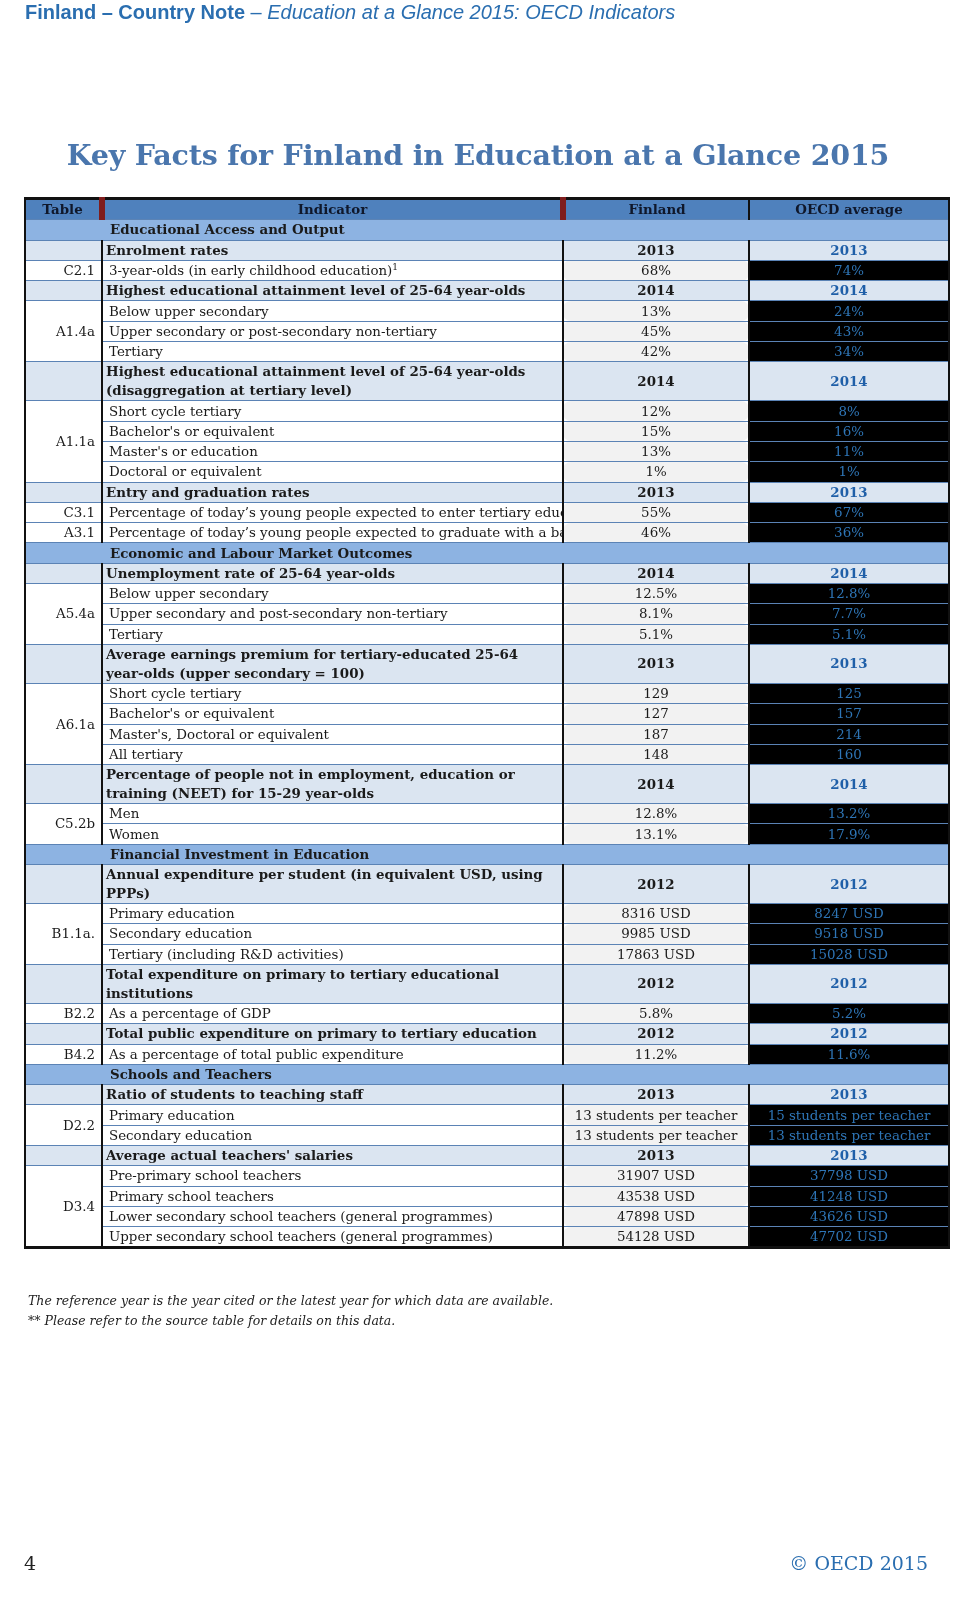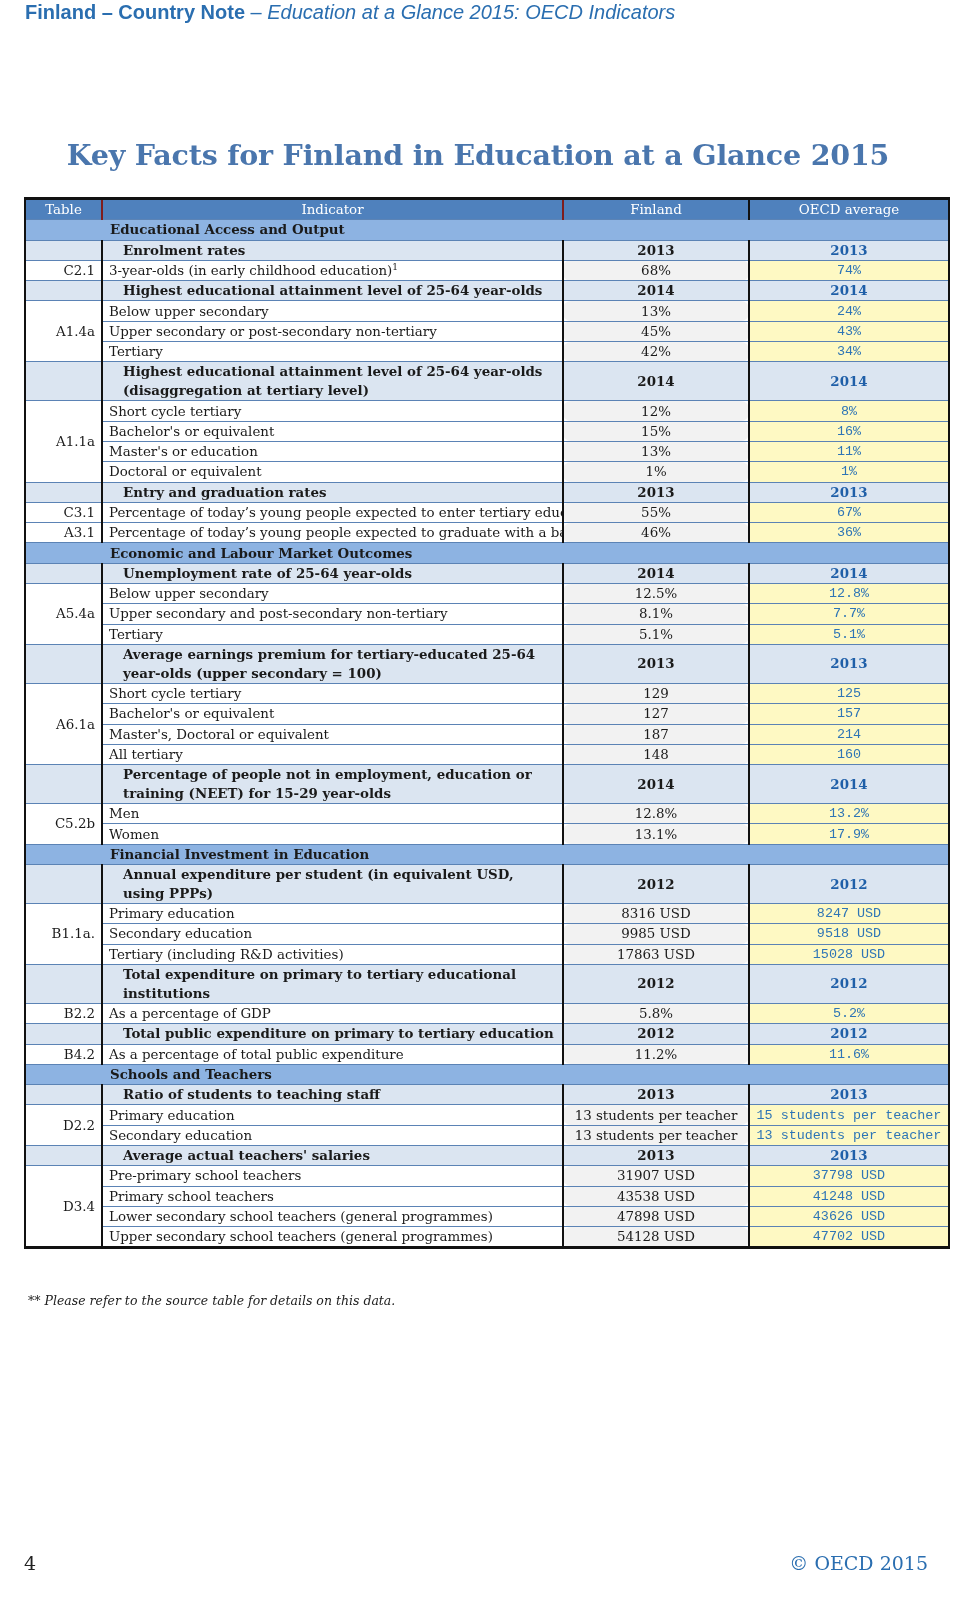--- a/index.html
+++ b/index.html
@@ -8,36 +8,36 @@
   .running-head .rh-bold { font-weight:bold; }
   .running-head .rh-ital { font-style:italic; }
   .doc-title { position:absolute; left:0; width:956px; top:138px; text-align:center; font-family:"DejaVu Serif","Liberation Serif",serif; font-weight:bold; font-size:28.5px; color:#4a76ad; letter-spacing:-0.2px; }
   table.facts { position:absolute; left:24px; top:197px; width:924px; border-collapse:collapse; table-layout:fixed; font-size:13.4px; }
   table.facts col.c-table { width:77px; }
   table.facts col.c-ind { width:461px; }
   table.facts col.c-fin { width:186px; }
   table.facts col.c-oecd { width:200px; }
   table.facts td, table.facts th { padding:0 6px; border-bottom:1.5px solid #5b83b5; height:19.3px; line-height:19px; vertical-align:middle; overflow:hidden; white-space:nowrap; }
   table.facts { border:2.5px solid #111; border-top:3px solid #111; border-bottom:3.5px solid #111; }
-  .hdr th { background:#4f81bd; color:#ffffff; font-weight:normal; text-align:center; height:19px; border-bottom:none; }
-  .hdr th.hd-ind, .hdr th.hd-fin { border-left:2px solid #7f1d1d; }
+  .hdr th { background:#4f81bd; color:#0f172a; font-weight:bold; text-align:center; height:19px; border-bottom:none; }
+  .hdr th.hd-ind, .hdr th.hd-fin { border-left:6px solid #7f1d1d; }
   .hdr th.hd-oecd { border-left:2px solid #111; }
   .sec td { background:#8db3e2; font-weight:bold; height:19px; border-bottom:1.5px solid #5b83b5; }
   .sec td.sec-label { padding-left:8px; }
   .sub td { background:#dbe5f1; font-weight:bold; }
   .sub td.val { text-align:center;margin-left:16px; }
   .sub td.oecd { color:#1f5fa8; }
   td.tbl { text-align:right; background:#ffffff; border-right:2px solid #111; border-bottom:1.5px solid #5b83b5; }
   td.fin, td.oecd { border-left:2px solid #111; }
   .row td.ind { background:#ffffff; }
   .row td.fin { text-align:center; background:#f2f2f2;border-radius:8px; }
-  .row td.oecd { text-align:center; color:#2e75b6; background:#fef9c3;font-family:Liberation Mono, monospace; }
+  .row td.oecd { text-align:center; color:#2e75b6; background:#000000; }
   .tall td { height:38px; line-height:19.5px; white-space:normal; }
   .sub.tall td.ind { white-space:normal; }
-  .sub td.ind { padding-left:20px; }
+  .sub td.ind { padding-left:3px; }
   sup { font-size:9px; vertical-align:top; position:relative; top:-3px; }
   .notes { position:absolute; left:28px; top:1291px; font-family:"DejaVu Serif","Liberation Serif",serif; font-style:italic; font-size:12.5px; color:#222; line-height:20px; }
   .page-num { position:absolute; left:24px; top:1552px; font-size:19px; color:#222; }
   .copyright { position:absolute; right:43px; top:1552px; font-size:19px; color:#2a6eb0; }
 </style>
 </head>
 <body>
 
 <div class="running-head">
   <span class="rh-bold">Finland – Country Note</span><span> – </span><span class="rh-ital">Education at a Glance 2015: OECD Indicators</span>
@@ -325,17 +325,18 @@
     </tr>
     <tr class="row">
       <td class="ind">Upper secondary school teachers (general programmes)</td>
       <td class="fin">54128 USD</td>
       <td class="oecd">47702 USD</td>
     </tr>
   </tbody>
 </table>
 
 <div class="notes">
+  <div>The reference year is the year cited or the latest year for which data are available.</div>
   <div>** Please refer to the source table for details on this data.</div>
 </div>
 
 <div class="page-num">4</div>
 <div class="copyright">© OECD 2015</div>
 
 </body></html>

